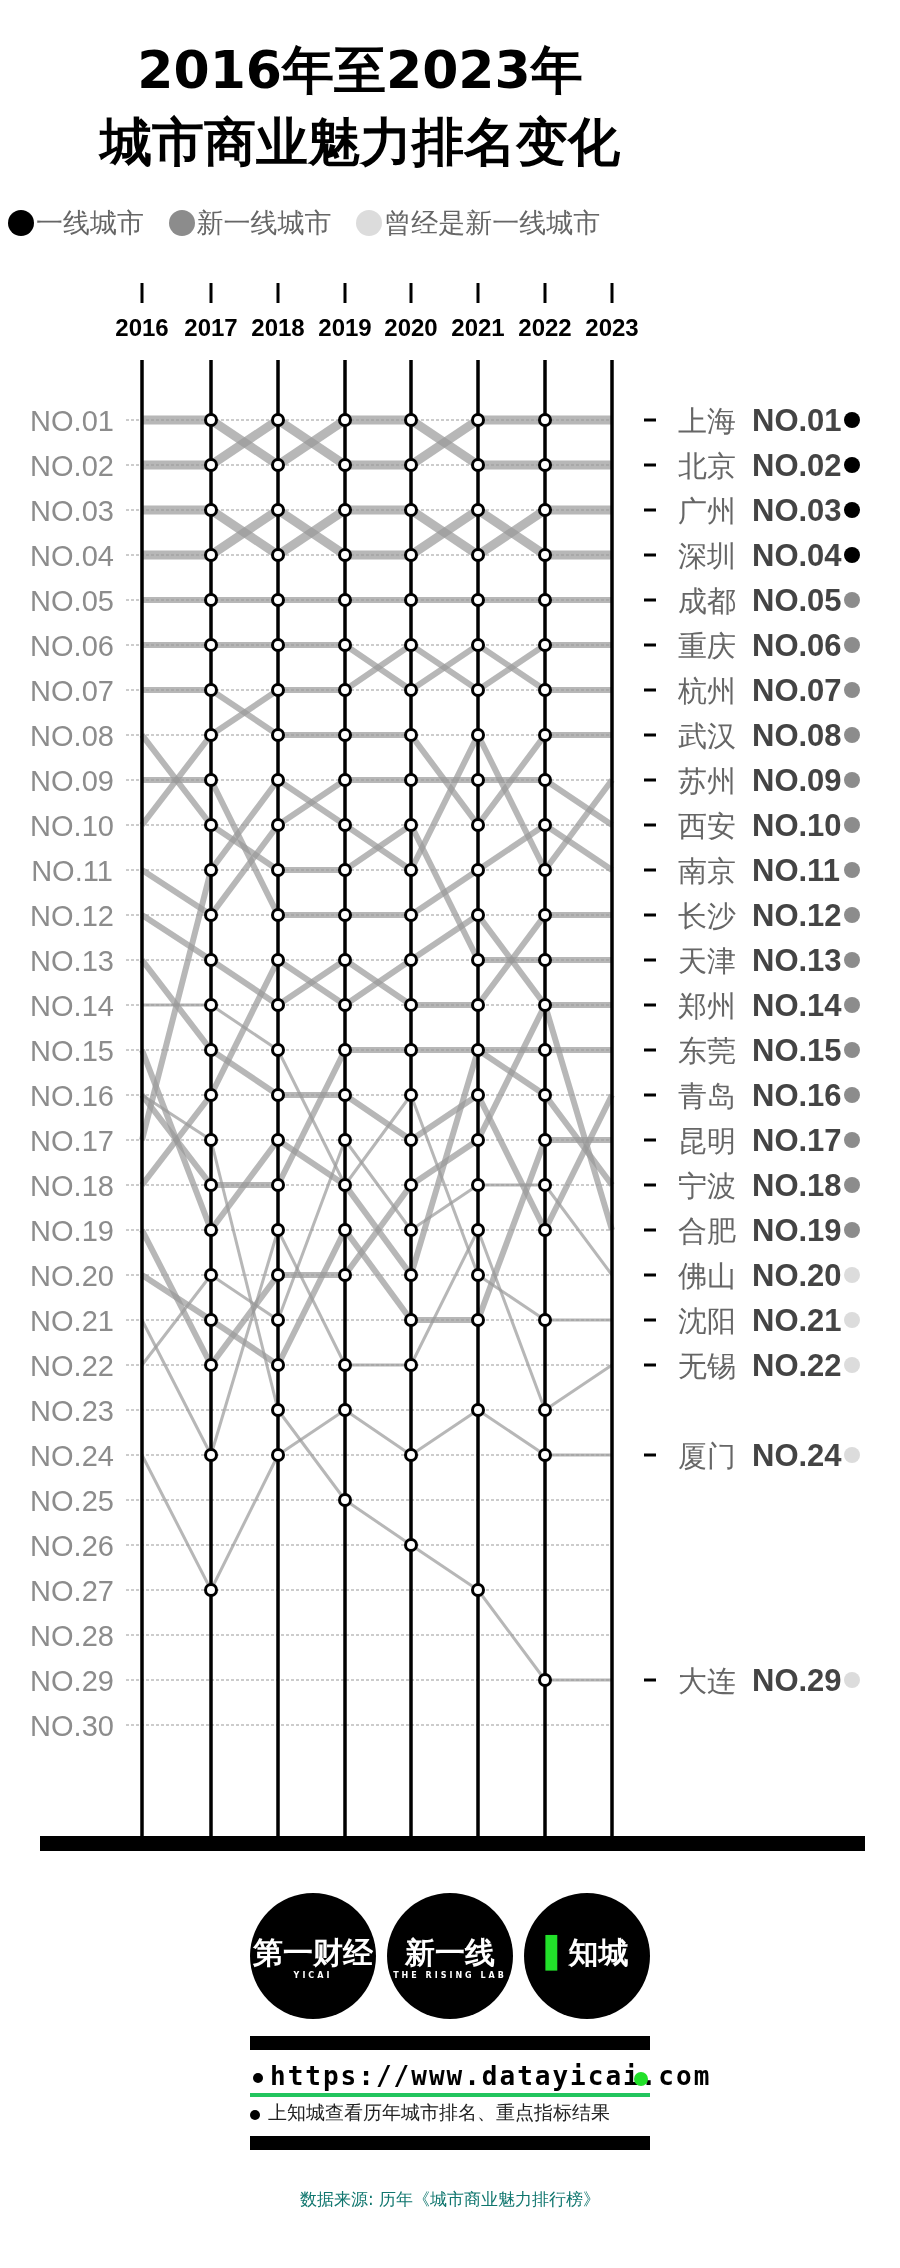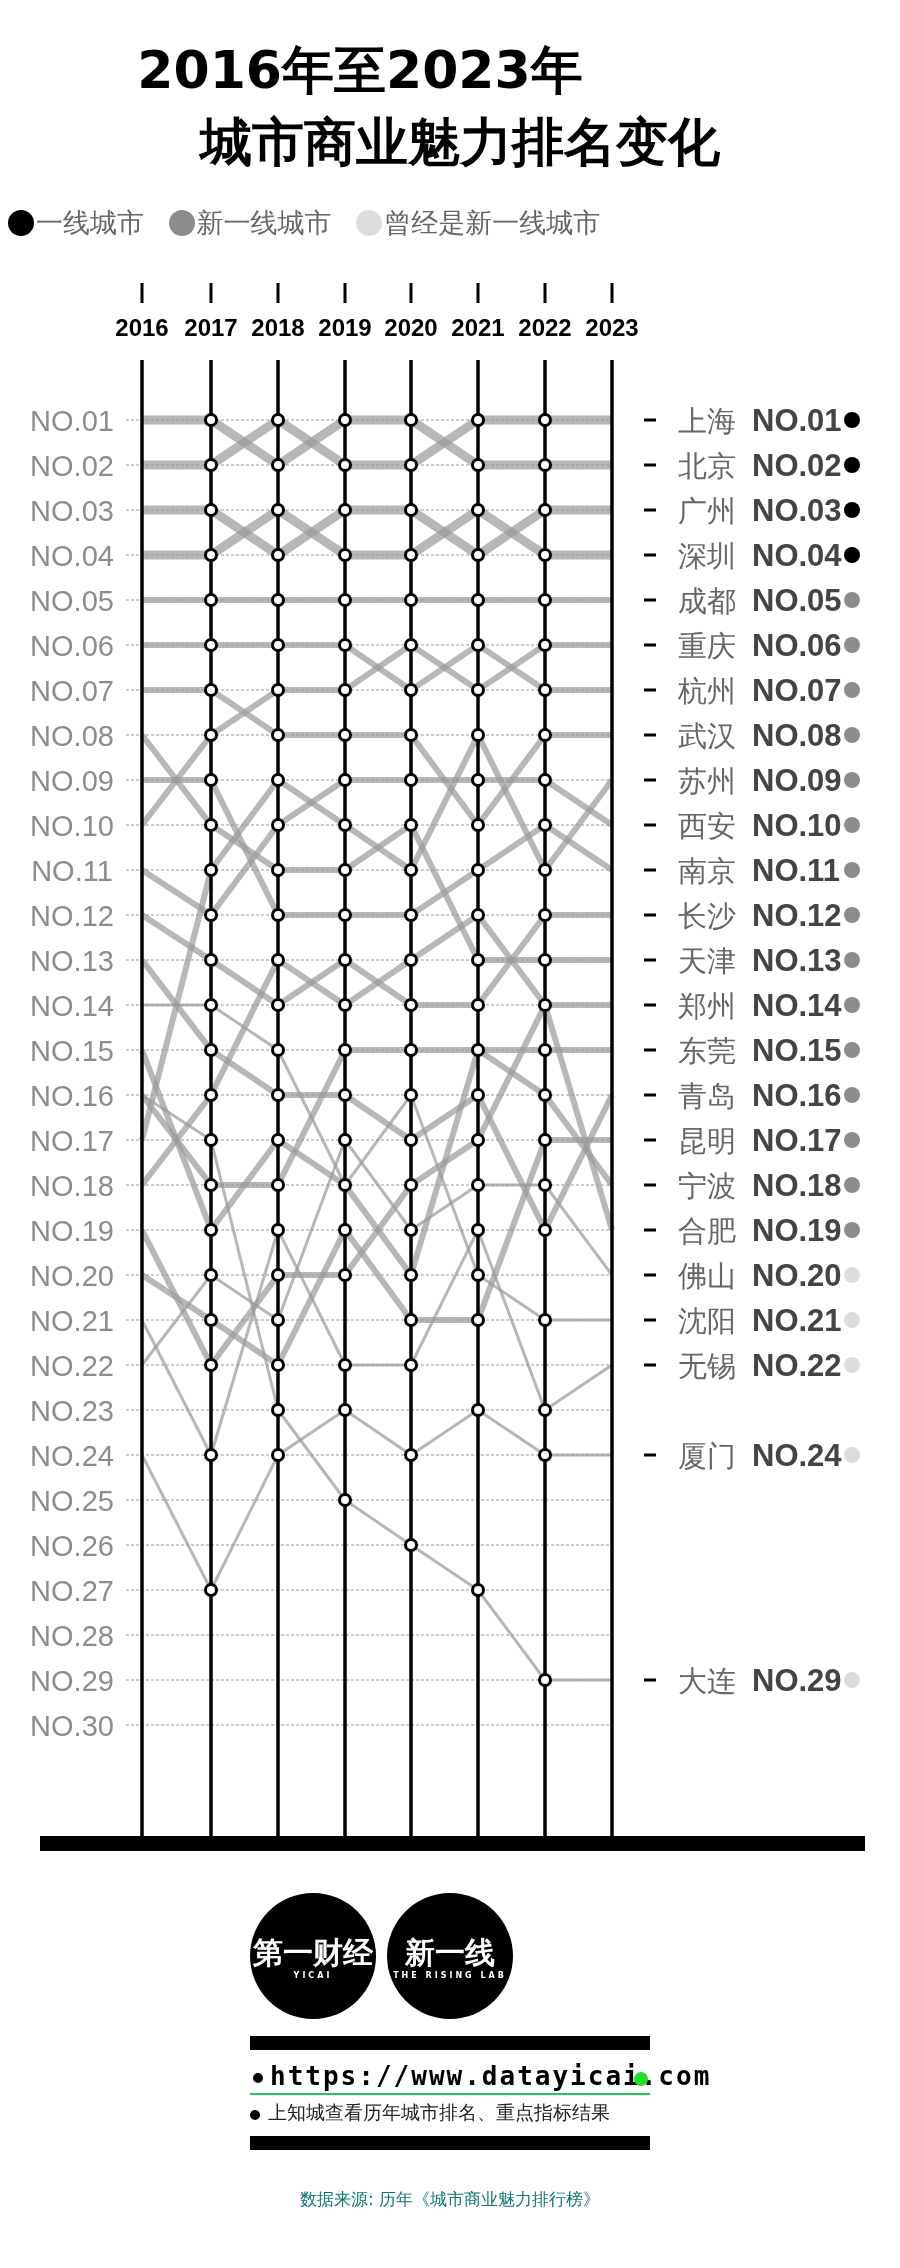--- a/index.html
+++ b/index.html
@@ -1,29 +1,29 @@
 <!DOCTYPE html>
 <html><head>
 <meta charset="utf-8">
 <style>
   html,body{margin:0;padding:0;background:#fff;}
   body{width:900px;height:2268px;position:relative;overflow:hidden;font-family:"DejaVu Sans","Liberation Sans",sans-serif;}
   .title{position:absolute;left:0;width:720px;text-align:center;font-weight:bold;color:#000;font-size:52px;line-height:64px;}
   .t1{top:38px;}
-  .t2{top:110px;text-align:right;}
+  .t2{top:110px;}
   .legend{position:absolute;top:205px;left:0;width:900px;text-align:left;font-size:27px;color:#666;}
   .legend .item{display:inline-block;margin:0 8px;vertical-align:middle;}
   .legend .dot{display:inline-block;width:26px;height:26px;border-radius:50%;vertical-align:-4px;margin-right:2px;}
   svg{position:absolute;left:0;top:0;}
   .logos{position:absolute;top:1893px;left:0;width:900px;height:130px;}
   .logo{position:absolute;width:126px;height:126px;border-radius:50%;background:#000;color:#fff;text-align:center;font-weight:bold;font-size:30px;line-height:120px;}
   .logo .sub{position:absolute;left:0;right:0;top:78px;font-size:8px;line-height:10px;letter-spacing:3px;}
   .logo .green{color:#22e02a;}
   .bar{position:absolute;left:250px;width:400px;height:14px;background:#000;}
-  .url-row{position:absolute;top:2063px;left:250px;width:400px;height:30px;border-bottom:2px solid #22c55e;}
+  .url-row{position:absolute;top:2063px;left:250px;width:400px;height:30px;border-bottom:4px solid #22c55e;}
   .url-row .bullet{position:absolute;left:3px;top:10px;width:10px;height:10px;border-radius:50%;background:#000;}
   .url-row .url{position:absolute;left:20px;top:-2px;font-size:26px;font-weight:bold;color:#000;letter-spacing:2px;font-family:"DejaVu Sans Mono","Liberation Mono",monospace;}
   .url-row .gdot{position:absolute;right:2px;top:9px;width:14px;height:14px;border-radius:50%;background:#22e02a;}
   .note{position:absolute;top:2100px;left:250px;font-size:19px;color:#222;}
   .note .bullet{display:inline-block;width:10px;height:10px;border-radius:50%;background:#000;margin-right:8px;vertical-align:-1px;}
   .source{position:absolute;top:2188px;left:0;width:900px;text-align:center;font-size:17px;color:#0f766e;}
 </style>
 </head>
 <body>
 
@@ -381,20 +381,21 @@
     <line x1="644" y1="1680" x2="656" y2="1680" stroke="#000" stroke-width="3"></line>
     <text x="678" y="1691" font-size="29" font-family="DejaVu Sans, sans-serif" fill="#666">大连</text>
     <text x="752" y="1691" font-size="31" font-weight="bold" font-family="Liberation Sans, sans-serif" fill="#444">NO.29</text>
     <circle cx="852" cy="1680" r="8" fill="#dcdcdc"></circle>
     <rect x="40" y="1836" width="825" height="15" fill="#000"></rect>
   </svg>
 
 <div class="logos">
   <div class="logo" style="left:250px"><span>第一财经</span><div class="sub">YICAI</div></div>
   <div class="logo" style="left:387px"><span>新一线</span><div class="sub">THE RISING LAB</div></div>
+  <div class="logo" style="left:524px"><span class="green">▌</span><span>知城</span></div>
 </div>
 
 <div class="bar" style="top:2036px"></div>
 <div class="url-row">
   <span class="bullet"></span>
   <span class="url">https://www.datayicai.com</span>
   <span class="gdot"></span>
 </div>
 <div class="note"><span class="bullet"></span><span>上知城查看历年城市排名、重点指标结果</span></div>
 <div class="bar" style="top:2136px"></div>

